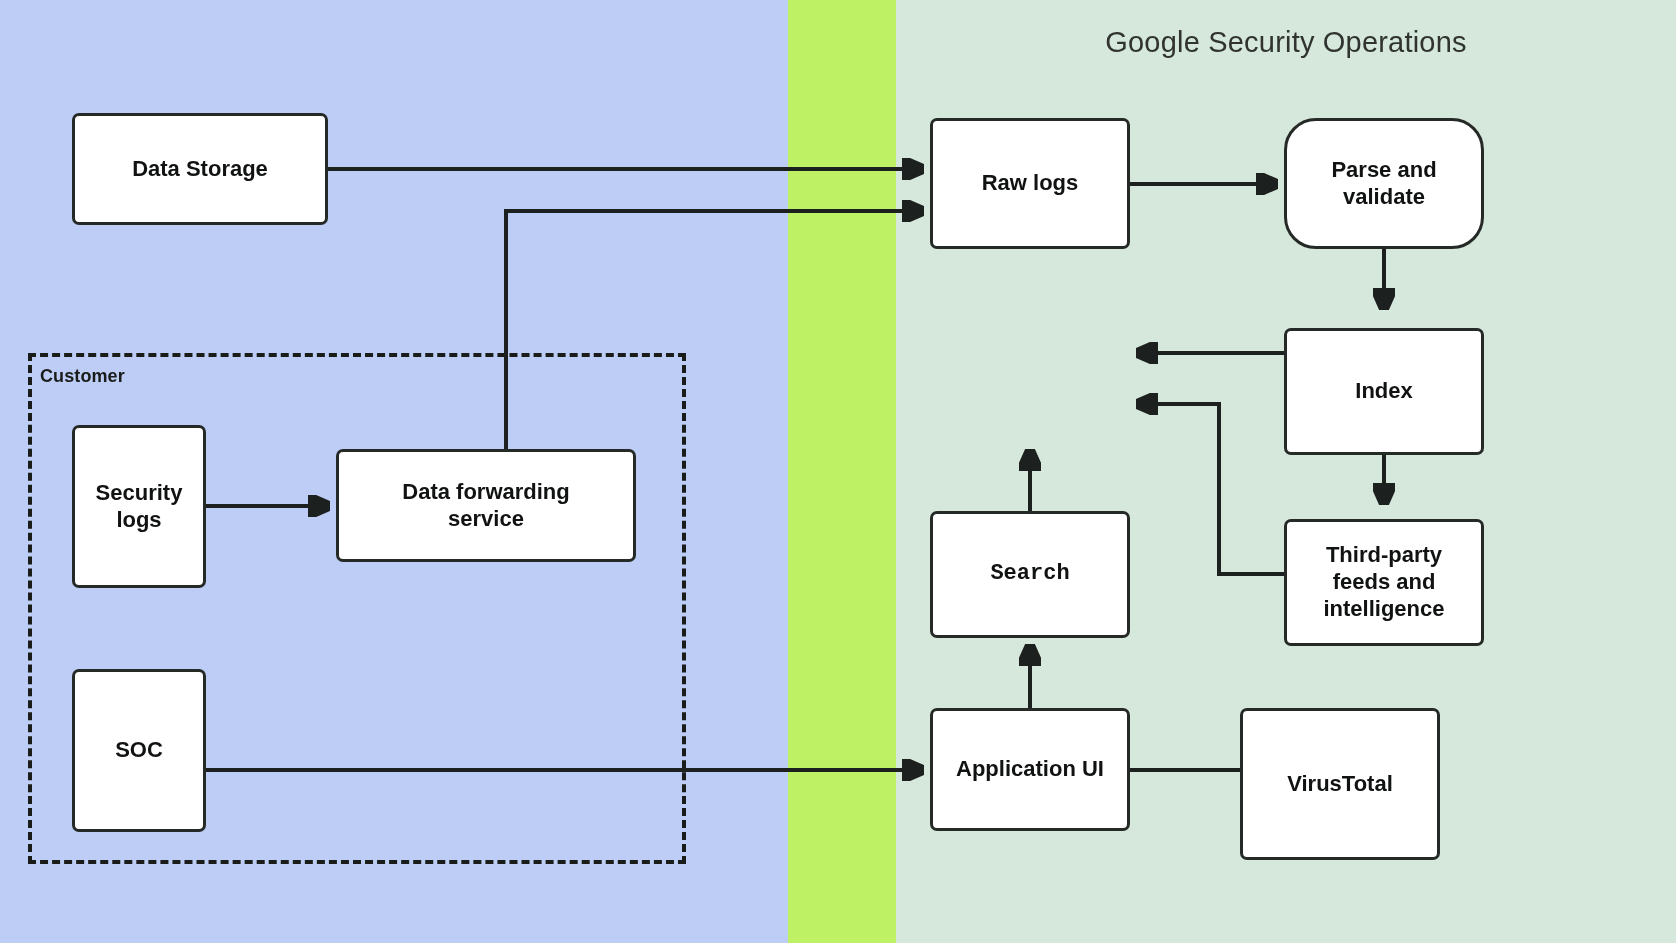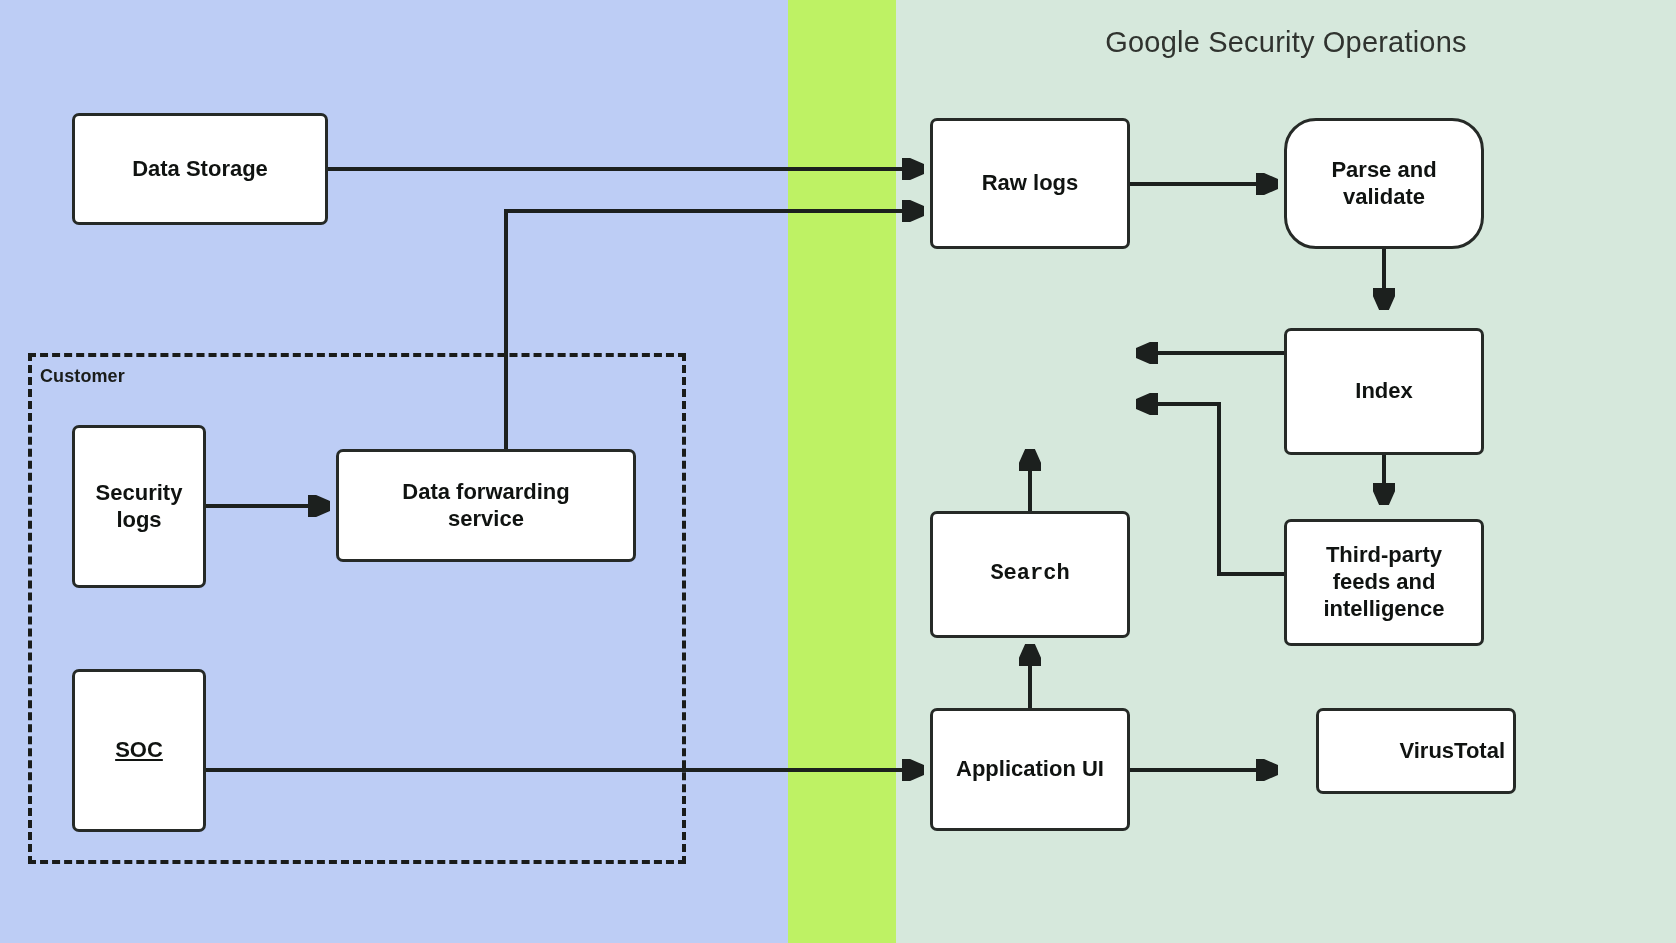--- a/index.html
+++ b/index.html
@@ -66,30 +66,30 @@
     color:#101311;
     padding:4px 8px;
     z-index:5;
   }
   .node span{display:block;white-space:pre-line;}
 
   
   #node-cloud-storage      {left:72px;  top:113px; width:256px; height:112px;}
   #node-security-logs      {left:72px;  top:425px; width:134px; height:163px;align-items:center;}
   #node-data-forwarding    {left:336px; top:449px; width:300px; height:113px;}
-  #node-soc                {left:72px;  top:669px; width:134px; height:163px;text-decoration:underline;}
+  #node-soc                {left:72px;  top:669px; width:134px; height:163px;}
 
   #node-raw-logs           {left:930px; top:118px; width:200px; height:131px;}
   #node-parse-validate     {left:1284px;top:118px; width:200px; height:131px;border-radius:32px;}
   #node-parsed-customer    {left:930px; top:316px; width:200px; height:127px;}
   #node-index              {left:1284px;top:328px; width:200px; height:127px;}
   #node-search             {left:930px; top:511px; width:200px; height:127px;font-family:Liberation Mono, monospace;}
   #node-third-party        {left:1284px;top:511px; width:200px; height:127px;margin-top:8px;}
   #node-application-ui     {left:930px; top:708px; width:200px; height:123px;}
-  #node-virustotal         {left:1316px;top:708px; width:200px; height:86px;justify-content:flex-end;}
+  #node-virustotal         {left:1240px;top:708px; width:200px; height:152px;}
 
   #edges{
     position:absolute;
     left:0; top:0;
     width:1676px;
     height:943px;
     z-index:3;
     pointer-events:none;
   }
   #edges path, #edges line{

